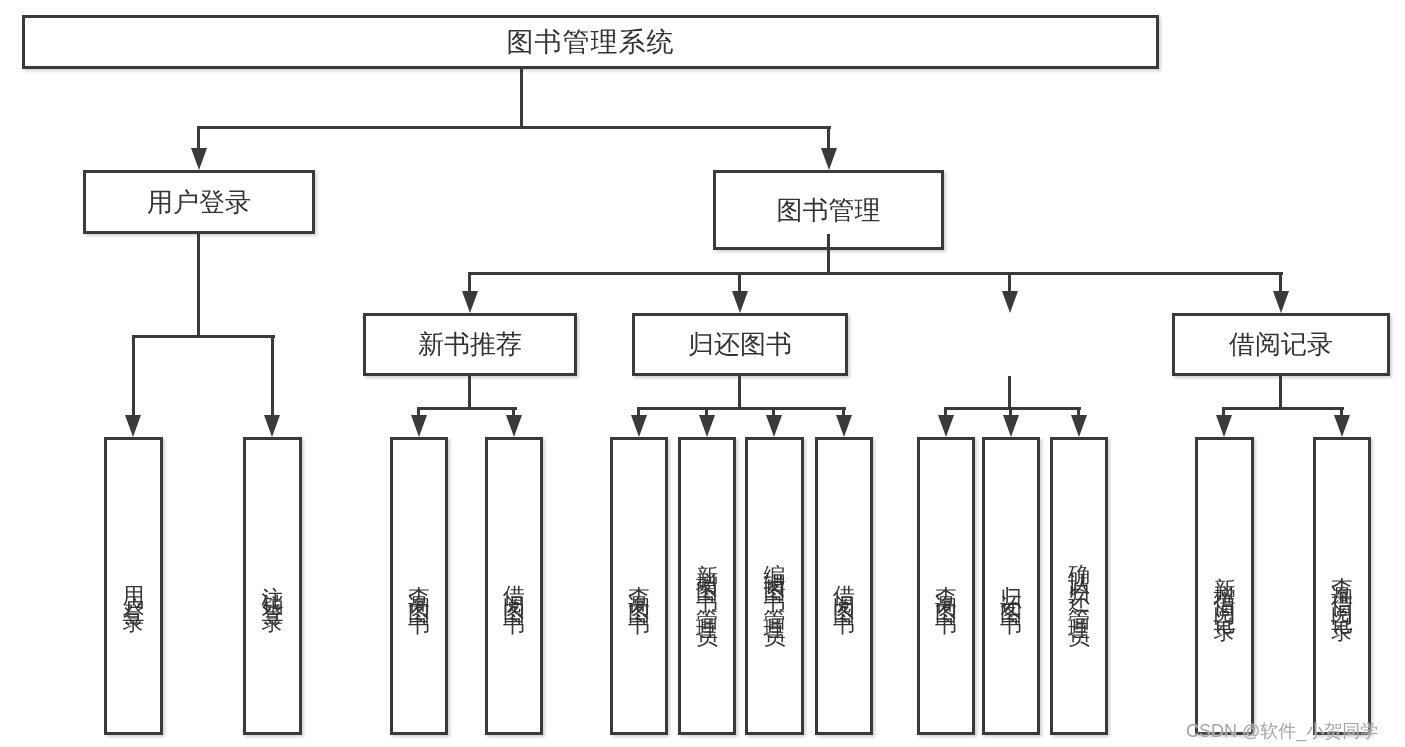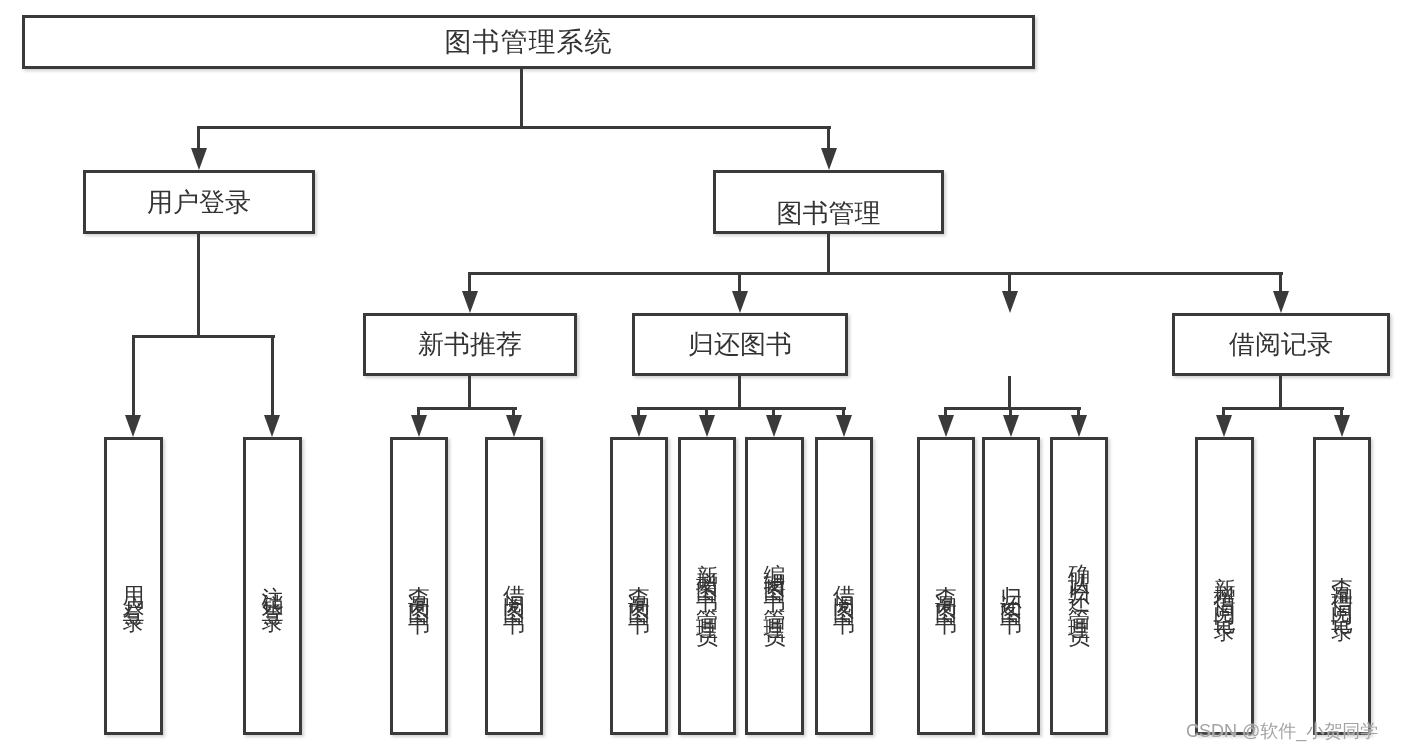--- a/index.html
+++ b/index.html
@@ -53,28 +53,28 @@
     color: var(--wm);
     white-space: nowrap;
     text-shadow: 0 0 2px #ffffff;
   }
 </style>
 </head>
 <body>
 
 <div class="stage">
 
-  <div class="box" style="left:22px; top:15px; width:1013px; height:54px;">
+  <div class="box" style="left:22px; top:15px; width:1137px; height:54px;">
     <span class="rootlabel">图书管理系统</span>
   </div>
 
   <div class="box" style="left:83px; top:170px; width:232px; height:64px;">
     <span class="hlabel">用户登录</span>
   </div>
-  <div class="box" style="left:713px; top:170px; width:231px; height:64px;align-items:flex-end;">
+  <div class="box" style="left:713px; top:170px; width:231px; height:80px;">
     <span class="hlabel">图书管理</span>
   </div>
 
   <div class="box" style="left:363px; top:313px; width:214px; height:63px;justify-content:center;">
     <span class="hlabel">新书推荐</span>
   </div>
   <div class="box" style="left:632px; top:313px; width:216px; height:63px;">
     <span class="hlabel">归还图书</span>
   </div>
   <div class="box" style="left:1172px; top:313px; width:218px; height:63px;">

